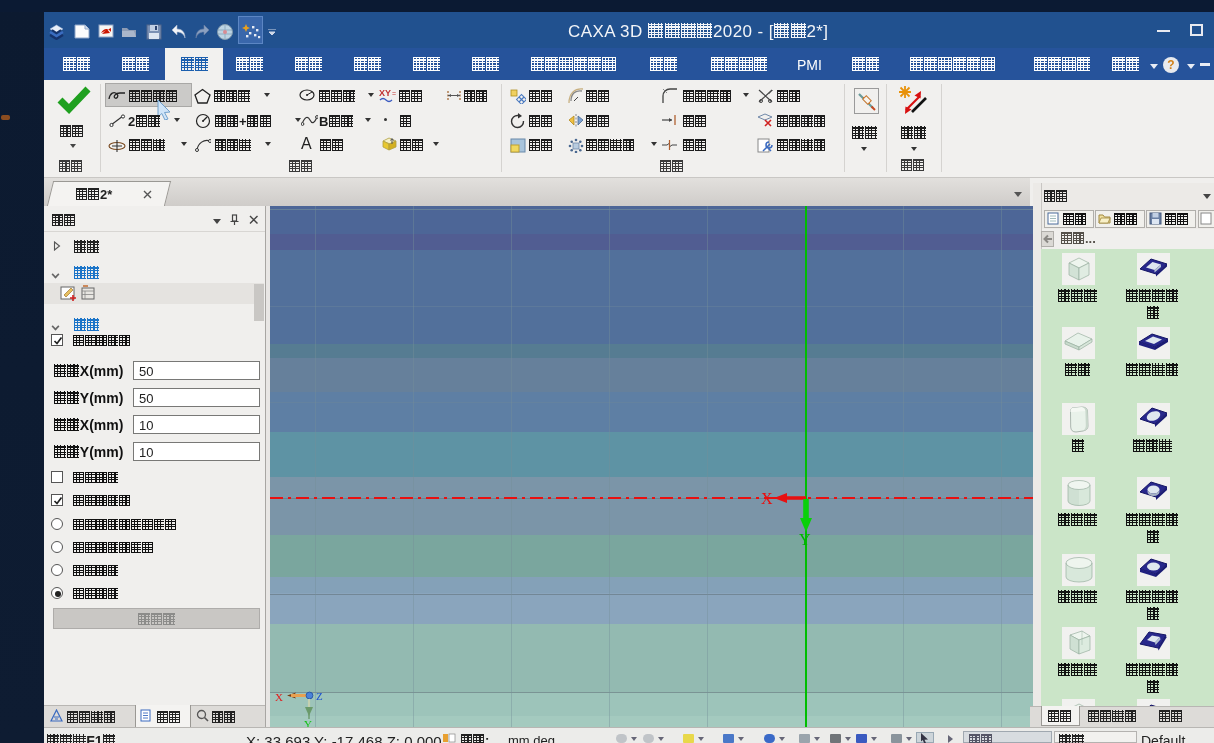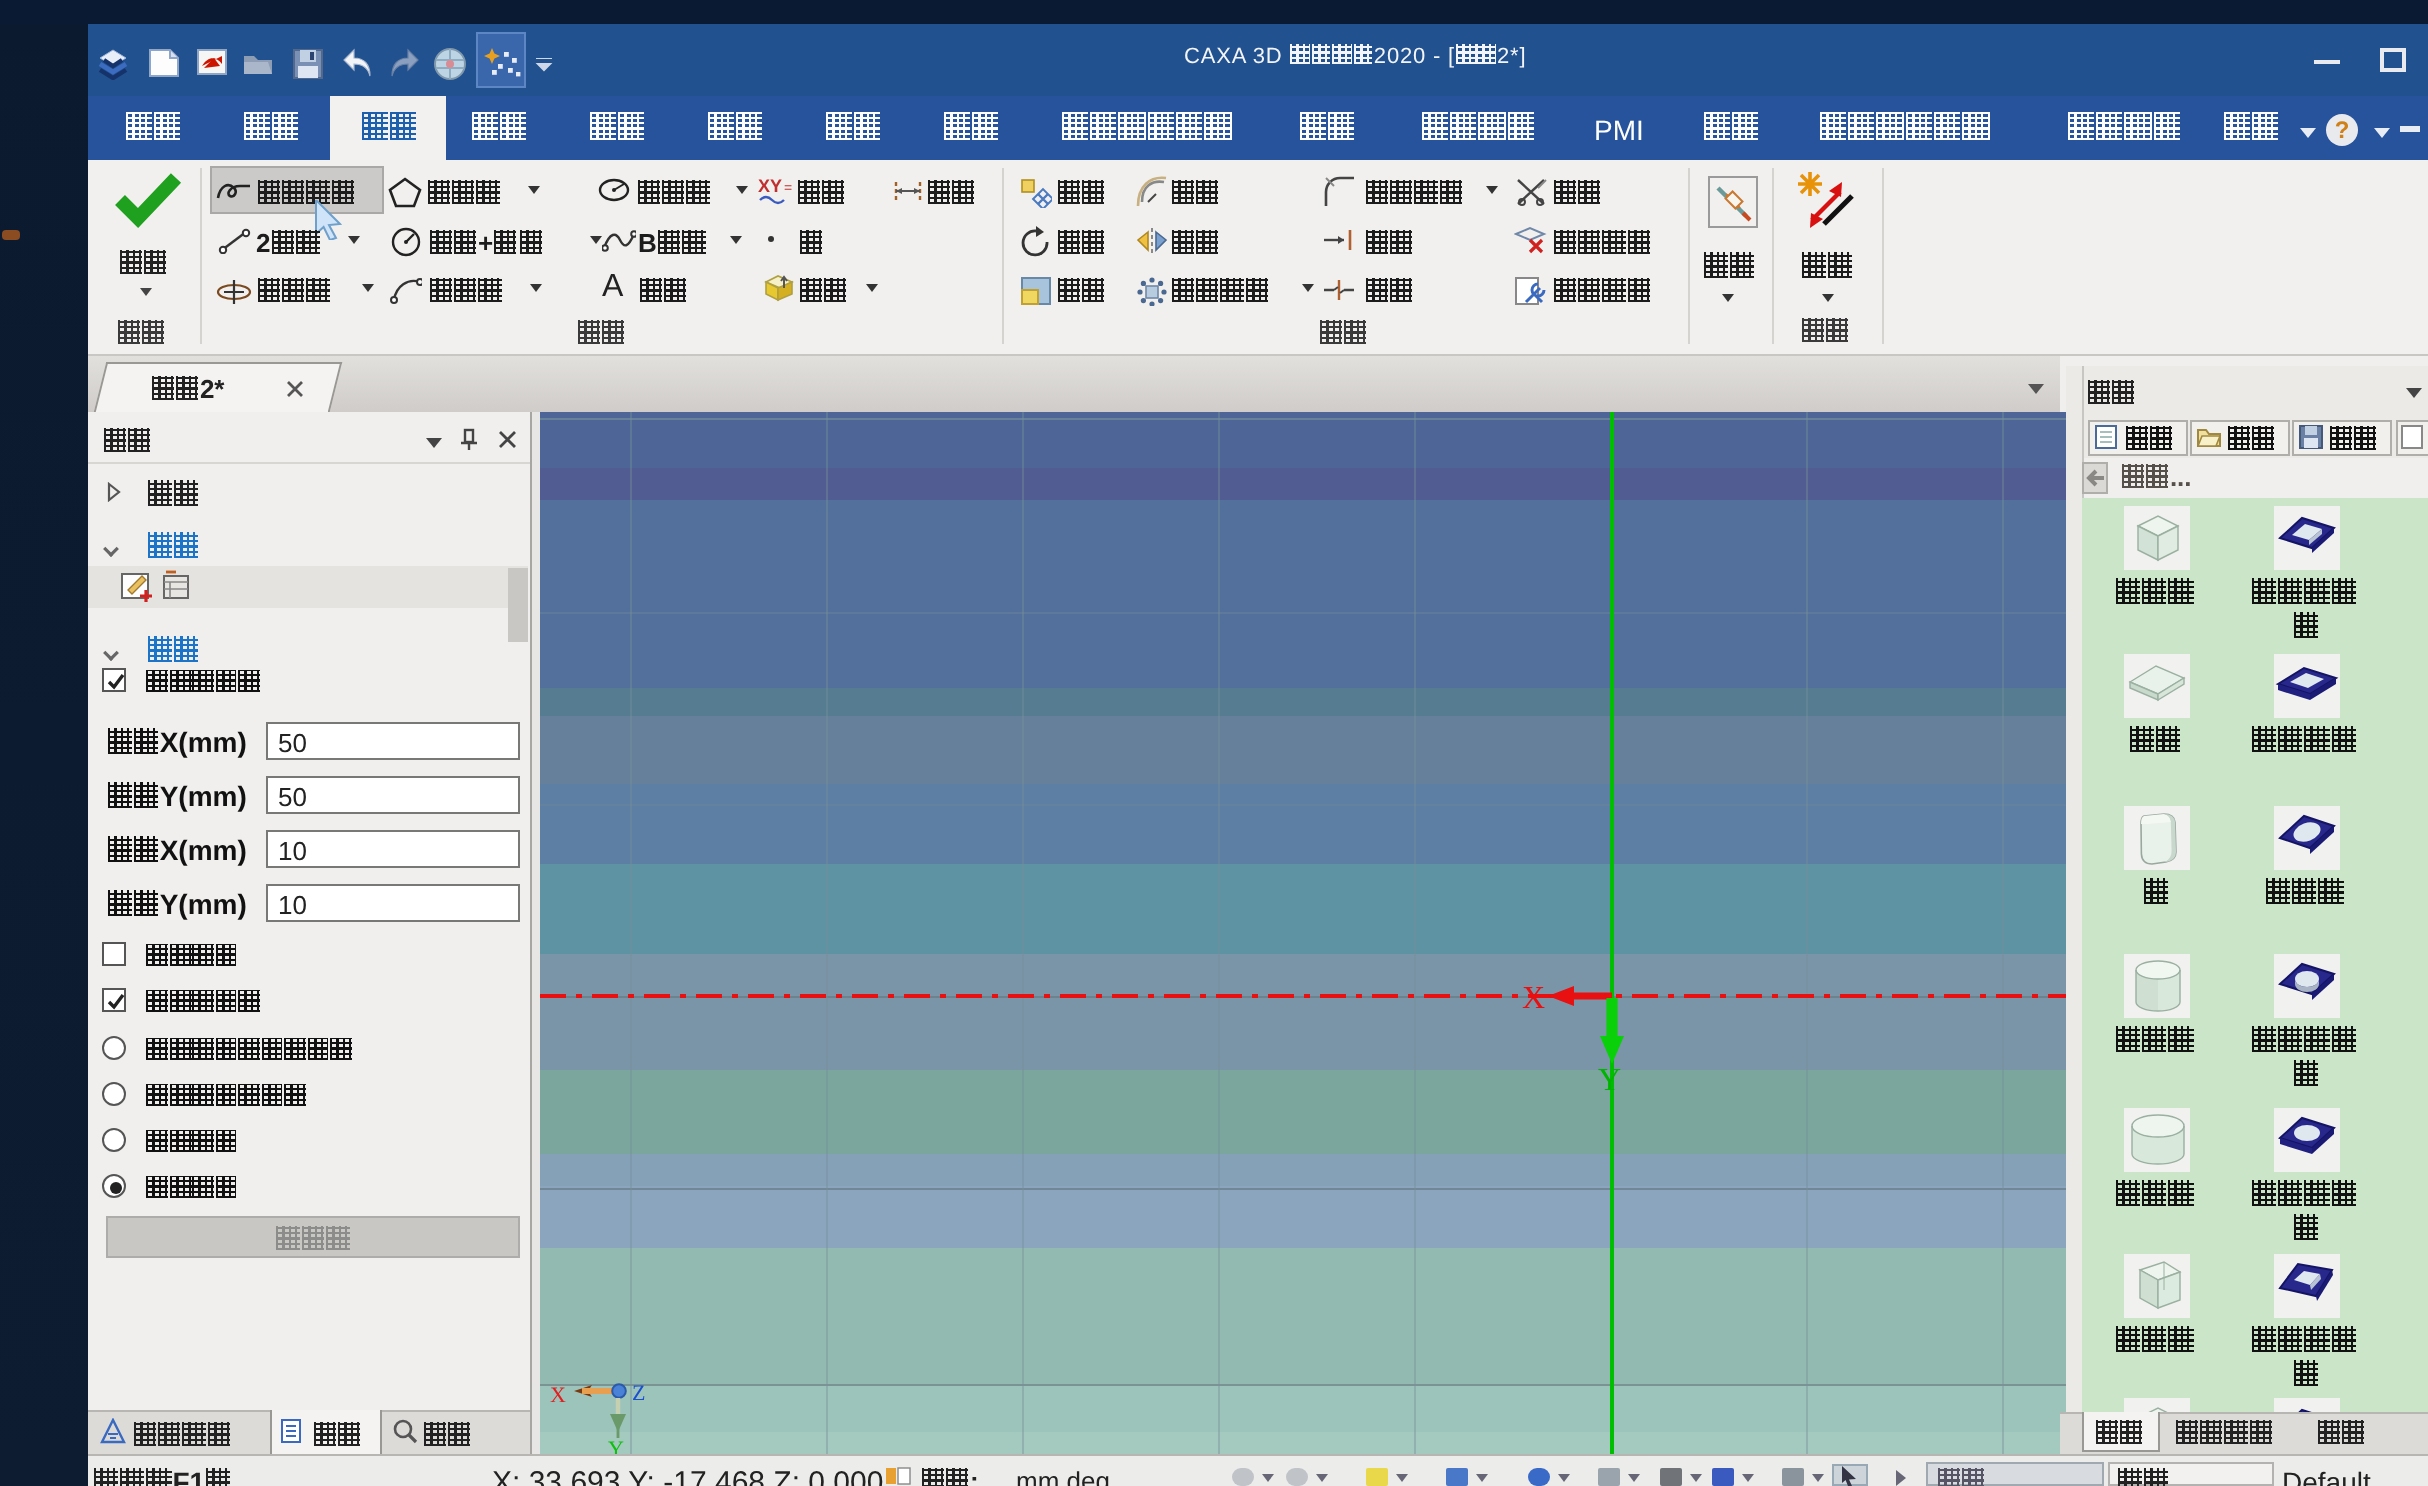--- a/index.html
+++ b/index.html
@@ -82,21 +82,21 @@
         <rect x="17" y="16" width="2.2" height="2.2"></rect>
         <rect x="5" y="15" width="2.4" height="2.4"></rect>
       </g>
 </svg>
   </div>
 <div class="ab" style="left:267px;top:29px">
     <svg width="10" height="8">
       <path d="M1 0 H9 M2 3 L5 6 L8 3 Z" stroke="#cfd8e8" fill="#cfd8e8" stroke-width="1"></path>
     </svg>
   </div>
-<div class="ab tx" style="left:592px;top:22px;font-size:11px;letter-spacing:.4px;color:#f3f5f8">CAXA 3D <b class="k"></b><b class="k"></b><b class="k"></b><b class="k"></b>2020 - [<b class="k"></b><b class="k"></b>2*]</div>
+<div class="ab tx" style="left:568px;top:22px;font-size:17px;letter-spacing:.4px;color:#f3f5f8">CAXA 3D <b class="k"></b><b class="k"></b><b class="k"></b><b class="k"></b>2020 - [<b class="k"></b><b class="k"></b>2*]</div>
 <div class="ab" style="left:1157px;top:30px;width:13px;height:2px;background:#e8eaf0"></div>
 <div class="ab" style="left:1190px;top:24px;width:13px;height:12px;border:2px solid #e8eaf0"></div>
 <div class="ab" style="left:44px;top:48px;width:1170px;height:32px;background:#26539b"></div>
 <div class="ab tx" style="left:62px;top:56px;font-size:15px;font-weight:bold;color:#fdfdfd"><b class="k"></b><b class="k"></b></div>
 <div class="ab tx" style="left:121px;top:56px;font-size:15px;font-weight:bold;color:#fdfdfd"><b class="k"></b><b class="k"></b></div>
 <div class="ab tx" style="left:235px;top:56px;font-size:15px;font-weight:bold;color:#fdfdfd"><b class="k"></b><b class="k"></b></div>
 <div class="ab tx" style="left:294px;top:56px;font-size:15px;font-weight:bold;color:#fdfdfd"><b class="k"></b><b class="k"></b></div>
 <div class="ab tx" style="left:353px;top:56px;font-size:15px;font-weight:bold;color:#fdfdfd"><b class="k"></b><b class="k"></b></div>
 <div class="ab tx" style="left:412px;top:56px;font-size:15px;font-weight:bold;color:#fdfdfd"><b class="k"></b><b class="k"></b></div>
 <div class="ab tx" style="left:471px;top:56px;font-size:15px;font-weight:bold;color:#fdfdfd"><b class="k"></b><b class="k"></b></div>

